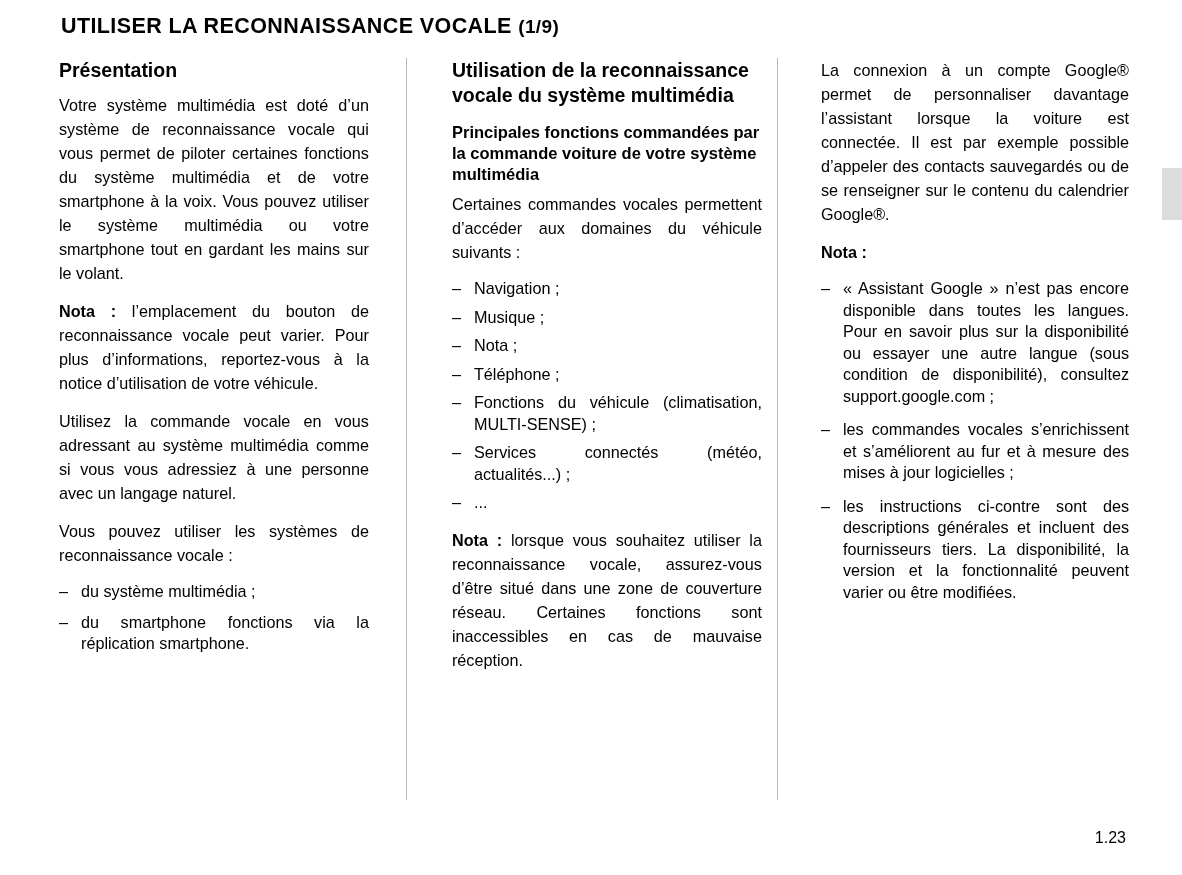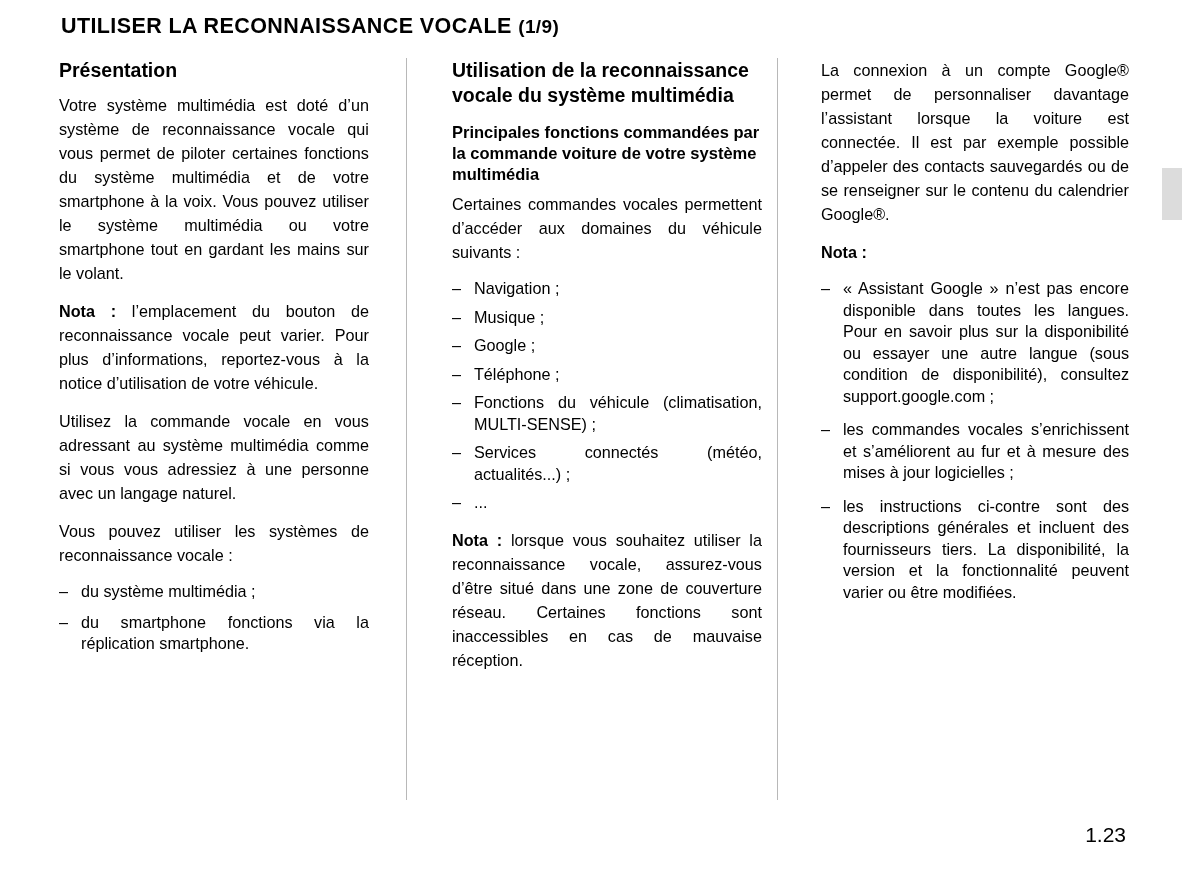--- a/index.html
+++ b/index.html
@@ -103,21 +103,21 @@
     top: 0;
   }
   .bullets.tight li { margin-bottom: 7px; }
   .bullets.wide li { margin-bottom: 12px; }
   b { font-weight: bold; }
   .nota-inline { font-weight: bold; }
   .page-number {
     position: absolute;
     right: 56px;
     bottom: 28px;
-    font-size: 21px;
+    font-size: 16px;
   }
   .edge-tab {
     position: absolute;
     right: 0;
     top: 168px;
     width: 20px;
     height: 52px;
     background: #dcdcdc;
   }
   .col-3 p.first { margin-top: 0; }
@@ -153,21 +153,21 @@
       </ul>
     </div>
 
     <div class="col col-2">
       <h2 class="h2">Utilisation de la reconnaissance vocale du système multimédia</h2>
       <h3 class="h3">Principales fonctions commandées par la commande voiture de votre système multimédia</h3>
       <p>Certaines commandes vocales permettent d’accéder aux domaines du véhicule suivants :</p>
       <ul class="bullets tight">
         <li><span class="dash">–</span><span>Navigation ;</span></li>
         <li><span class="dash">–</span><span>Musique ;</span></li>
-        <li><span class="dash">–</span><span>Google ;</span></li>
+        <li><span class="dash">–</span><span>Nota ;</span></li>
         <li><span class="dash">–</span><span>Téléphone ;</span></li>
         <li><span class="dash">–</span><span>Fonctions du véhicule (climatisation, MULTI-SENSE) ;</span></li>
         <li><span class="dash">–</span><span>Services connectés (météo, actualités...) ;</span></li>
         <li><span class="dash">–</span><span>...</span></li>
       </ul>
       <p class="last">
         <b class="nota-inline">Nota :</b><span> lorsque vous souhaitez utiliser la reconnaissance vocale, assurez-vous d’être situé dans une zone de couverture réseau. Certaines fonctions sont inaccessibles en cas de mauvaise réception.</span>
       </p>
     </div>
 

